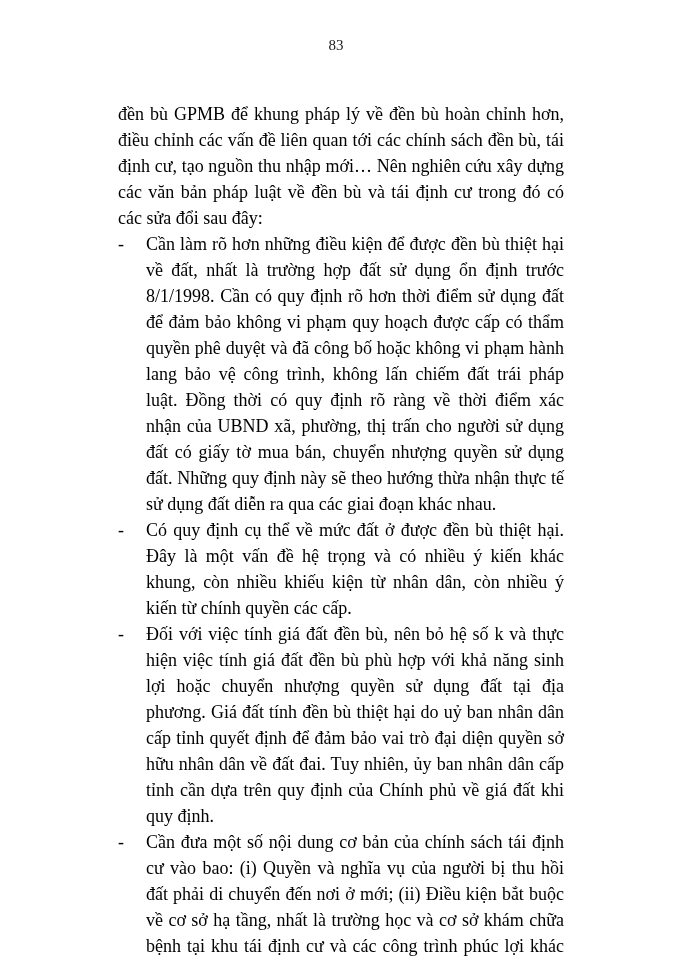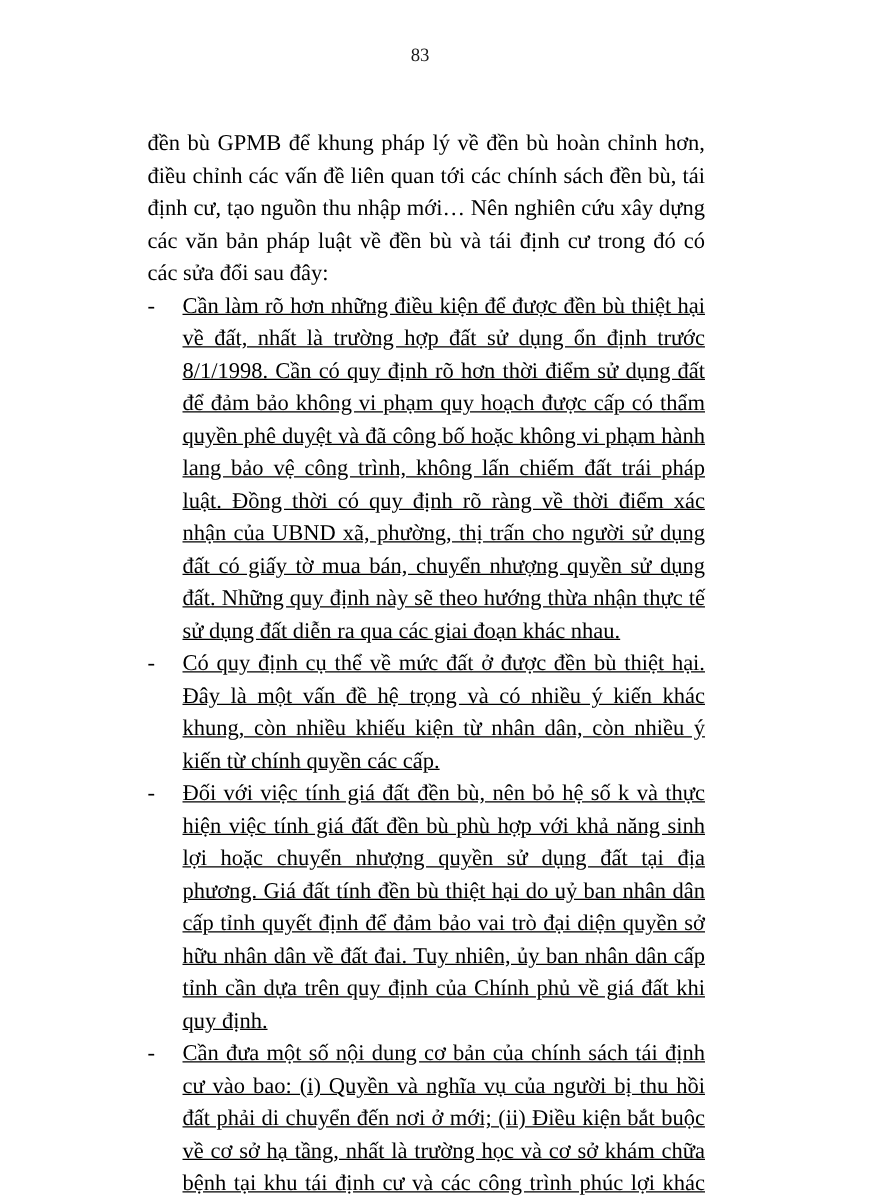--- a/index.html
+++ b/index.html
@@ -43,21 +43,20 @@
     align-items: flex-start;
   }
   .marker {
     flex: 0 0 28px;
     text-align: left;
   }
   .item-text {
     flex: 1 1 auto;
     margin: 0;
     text-align: justify;
-    text-decoration: underline;
   }
 </style>
 </head>
 <body>
 
 <div class="page">
 
   <div class="page-number">83</div>
 
   <div class="content">

